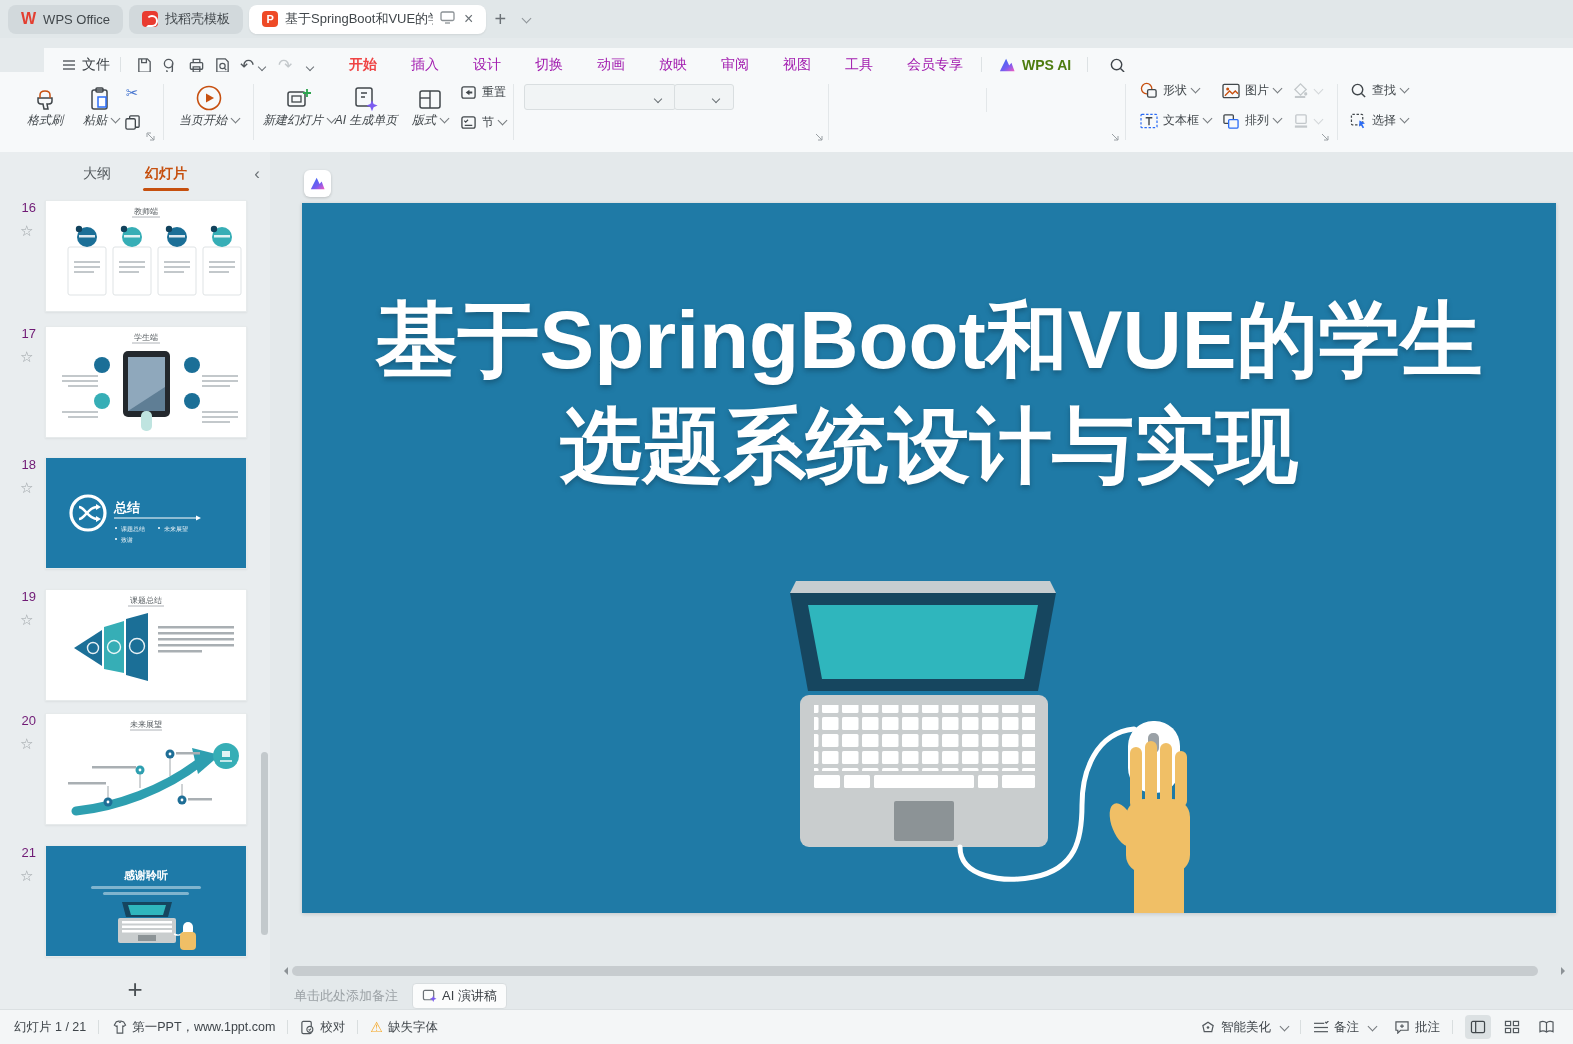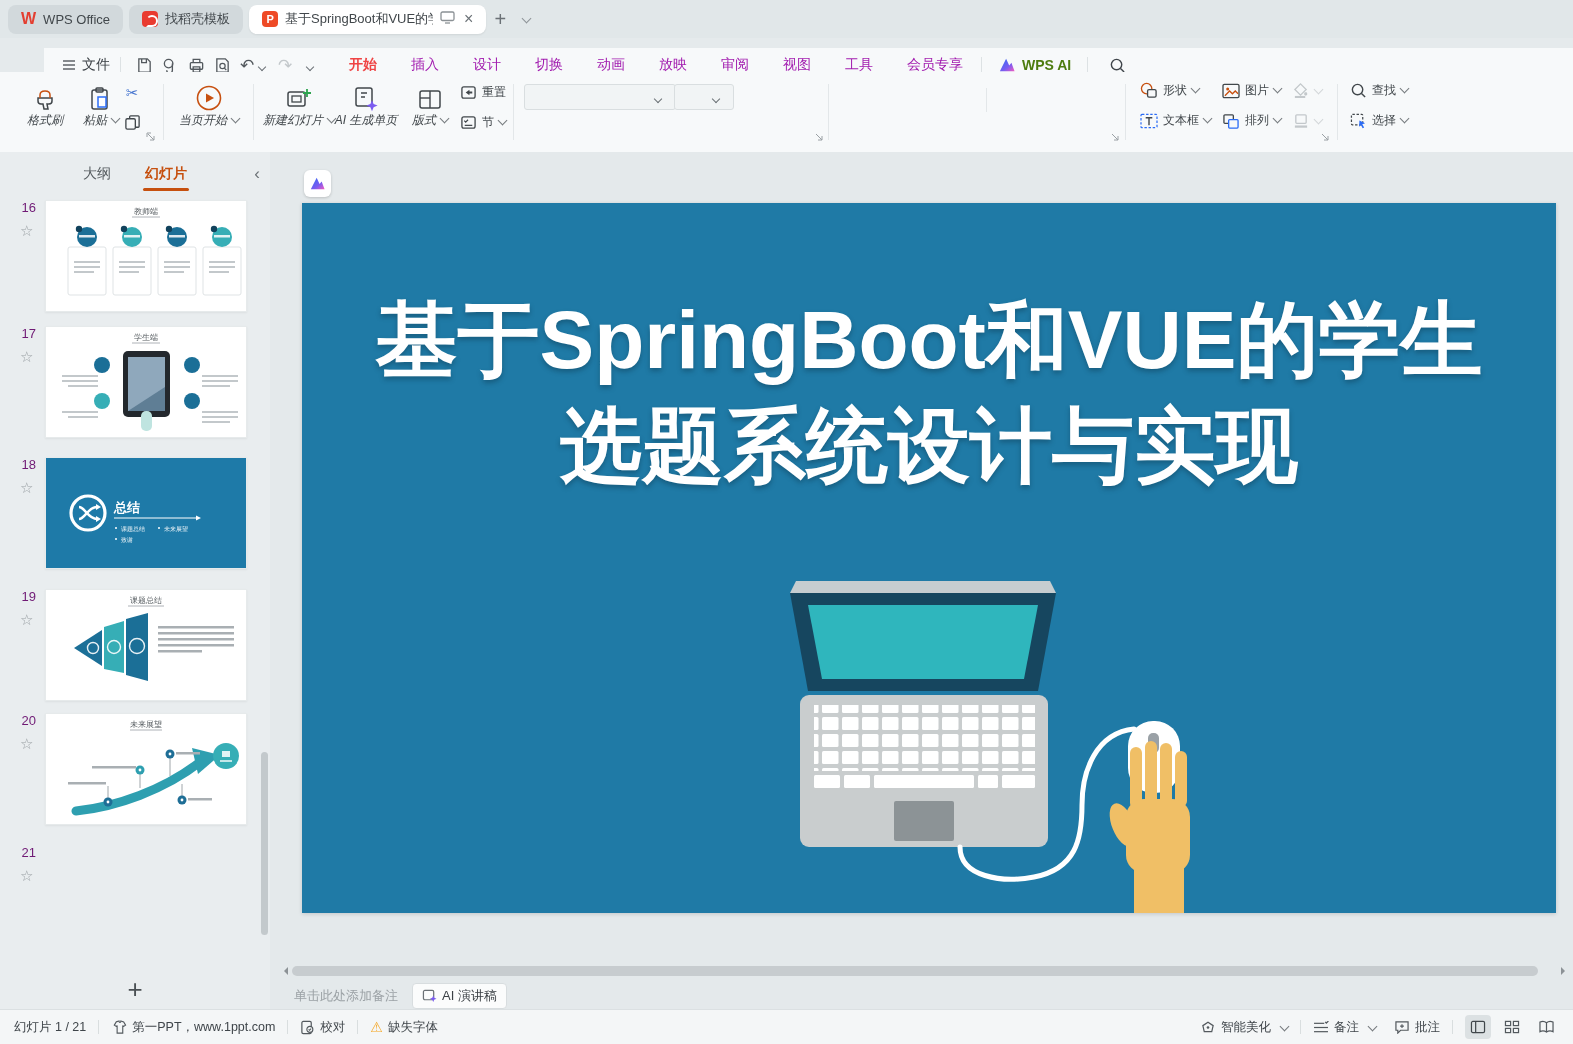--- a/index.html
+++ b/index.html
@@ -722,20 +722,38 @@
             <circle cx="136" cy="86" r="4.5" fill="#1E6E96"></circle>
             <circle cx="136" cy="86" r="1.4" fill="#fff"></circle>
           <rect x="142" y="84" width="24" height="2.5" fill="#A9AFB3"></rect>
         </svg>
       </div>
     </div>
 
     <div class="thumb-row" style="top:693px">
       <div class="tnum">21</div>
       <div class="tstar">☆</div>
+      <div class="tcard">
+        <svg width="200" height="110" viewBox="0 0 200 110">
+          <rect x="0" y="0" width="200" height="110" fill="#1E7AA8"></rect>
+          <text x="100" y="33" text-anchor="middle" font-size="11" font-weight="bold" fill="#FFFFFF">感谢聆听</text>
+          <rect x="45" y="40" width="110" height="3" rx="1.5" fill="#CFE4EC" opacity=".55"></rect>
+          <rect x="57" y="46" width="86" height="3" rx="1.5" fill="#CFE4EC" opacity=".55"></rect>
+          <polygon points="76,56 126,56 122,71 80,71" fill="#15455F"></polygon>
+          <polygon points="82,59 120,59 117,69 85,69" fill="#2FB6BD"></polygon>
+          <rect x="72" y="72" width="58" height="25" rx="2" fill="#C9CDCE"></rect>
+          <rect x="76" y="75" width="50" height="2.5" fill="#fff"></rect>
+            <rect x="76" y="79.5" width="50" height="2.5" fill="#fff"></rect>
+            <rect x="76" y="84" width="50" height="2.5" fill="#fff"></rect>
+          <rect x="92" y="89" width="18" height="6" fill="#8C9396"></rect>
+          <path d="M128 88 C136 92 138 84 141 82" fill="none" stroke="#fff" stroke-width="1.4"></path>
+          <rect x="137" y="76" width="10" height="14" rx="5" fill="#FFFFFF"></rect>
+          <rect x="134" y="86" width="16" height="18" rx="4" fill="#F0BF66"></rect>
+        </svg>
+      </div>
     </div>
 
     <div class="addslide">+</div>
     <div class="vscroll"></div>
   </div>
 
   <div class="canvas">
     <div class="fab">
       <svg width="17" height="15" viewBox="0 0 20 18">
         <defs>

